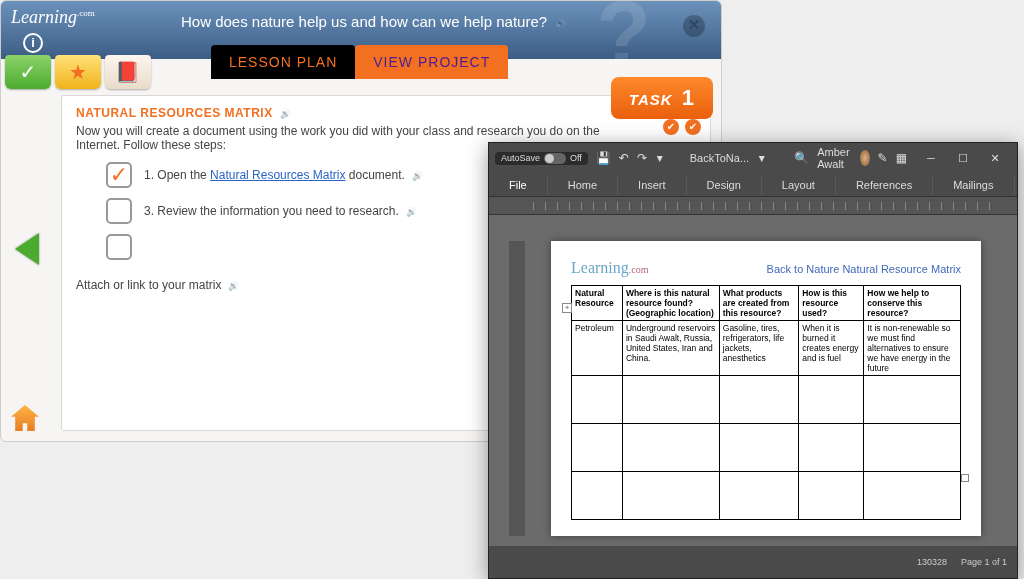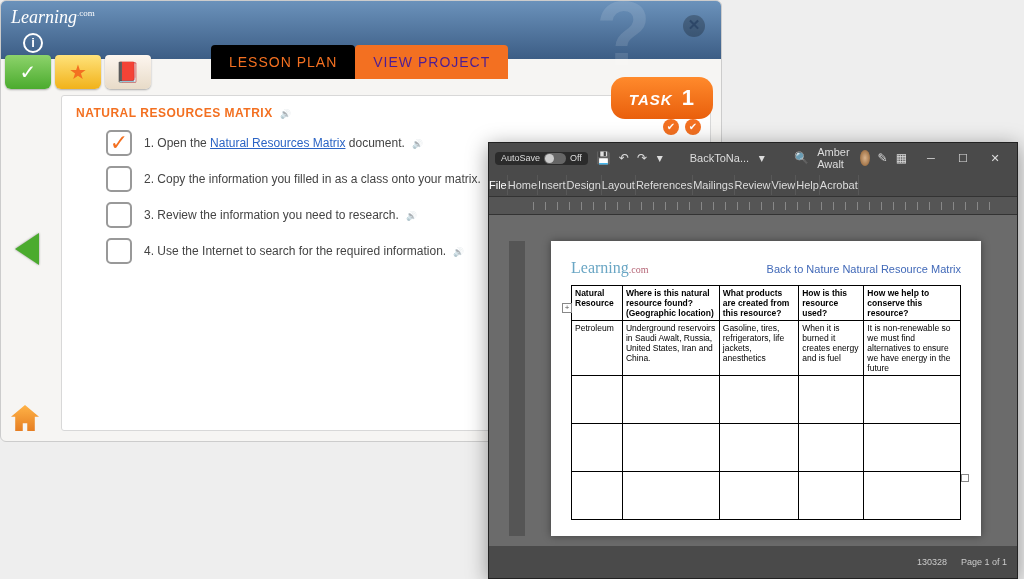--- a/index.html
+++ b/index.html
@@ -105,21 +105,21 @@
   }
   .tool-check { background: linear-gradient(#8dd36b,#4bab2e); color:#fff;}
   .tool-star  { background: linear-gradient(#ffe27a,#f1b21a); color:#f37021;}
   .tool-book  { background: linear-gradient(#fdf6ef,#e8dbc8); color:#c0392b;}
   .la-task-badge {
     position: absolute;
     right: 8px; top: 76px;
     background: linear-gradient(#ff8a2c,#e95f0c);
     color: #fff;
     padding: 8px 18px;
-    border-radius: 14px;
+    border-radius: 8px;
     font-weight: bold;
     font-style: italic;
     font-size: 15px;
     letter-spacing: 1px;
     z-index: 3;
   }
   .la-task-badge b { font-size: 22px; font-style: normal; margin-left: 4px;}
   .la-body {
     position: absolute;
     left: 60px; right: 10px; top: 94px; bottom: 10px;
@@ -232,21 +232,21 @@
   .win-btn { width:32px; height:22px; display:flex; align-items:center; justify-content:center; font-size:11px;}
   .word-ribbon {
     height: 24px;
     background: #4a4a4a;
     display: flex; align-items: center;
     color: #ddd;
     font-size: 11px;
     border-bottom: 1px solid #333;
   }
   .word-ribbon .rtab {
-    padding: 4px 0;
+    padding: 4px 20px;
     border-right: 1px solid rgba(255,255,255,0.08);
   }
   .word-ribbon .rtab.file { color:#fff;}
   .ruler {
     height: 18px;
     background: #555;
     border-bottom: 1px solid #333;
     position: relative;
   }
   .ruler::after{
@@ -315,20 +315,24 @@
 </style>
 </head>
 <body>
 
 <div class="learning-app">
   <div class="la-header">
     <div class="la-logo">
       <span>Learning</span><sup>.com</sup>
     </div>
     <div class="la-info-icon">i</div>
+    <div class="la-question-title">
+      <span>How does nature help us and how can we help nature?</span>
+      <span class="speaker-icon"></span>
+    </div>
     <div class="la-question-mark">?</div>
     <div class="la-close-icon">✕</div>
   </div>
 
   <div class="la-tabrow">
     <div class="tab tab-lesson">LESSON PLAN</div>
     <div class="tab tab-project">VIEW PROJECT</div>
   </div>
 
   <div class="la-toolstrip">
@@ -345,58 +349,50 @@
   <div class="la-check-dots">
     <span>✔</span>
     <span>✔</span>
   </div>
 
   <div class="la-body">
     <h3>
       <span>NATURAL RESOURCES MATRIX</span>
       <span class="speaker-icon"></span>
     </h3>
+    <p class="intro">Now you will create a document using the work you did with your class and research you do on the Internet. Follow these steps:</p>
 
     <ul class="step-list">
       <li>
         <div class="step-check">✓</div>
         <span>
           <span>1.</span>
           <span>Open the </span>
           <a href="#" class="step-link">Natural Resources Matrix</a>
           <span> document.</span>
           <span class="speaker-icon"></span>
         </span>
       </li>
       <li>
         <div class="step-check"></div>
         <span>
-          <span>2.</span>
-          <span>Copy the information you filled in as a class onto your matrix.</span>
-          <span class="speaker-icon"></span>
-        </span>
-      </li>
-      <li>
-        <div class="step-check"></div>
-        <span>
           <span>3.</span>
           <span>Review the information you need to research.</span>
           <span class="speaker-icon"></span>
         </span>
       </li>
       <li>
         <div class="step-check"></div>
-        <span>
-          <span>4.</span>
-          <span>Use the Internet to search for the required information.</span>
-          <span class="speaker-icon"></span>
-        </span>
       </li>
     </ul>
 
+    <p class="la-attach">
+      <span>Attach or link to your matrix</span>
+      <span class="speaker-icon"></span>
+    </p>
   </div>
 
   <div class="la-nav-back"></div>
   <div class="la-home"></div>
 </div>
 
 <div class="word-app">
   <div class="word-titlebar">
     <span class="autosave-pill">
       <span>AutoSave</span>

